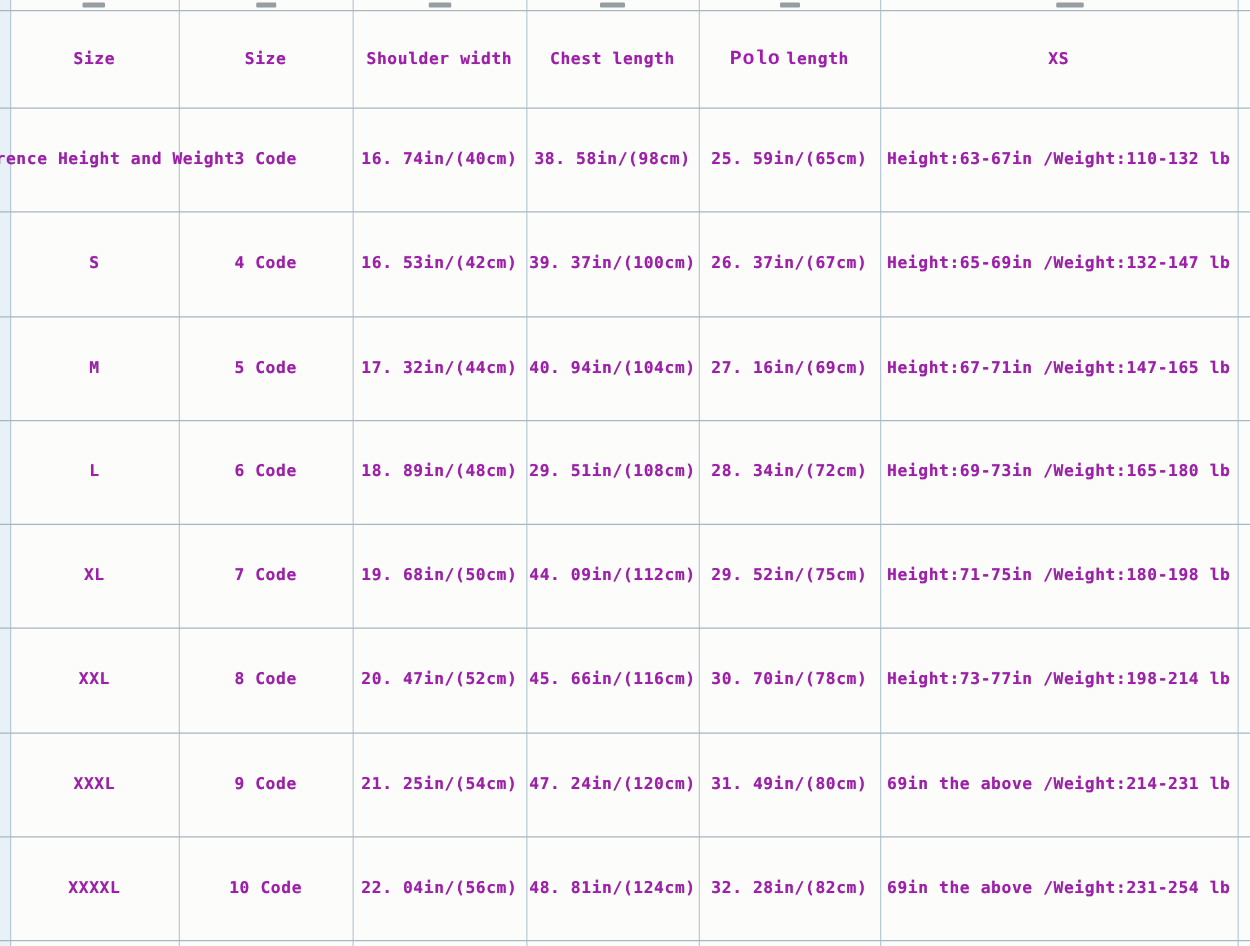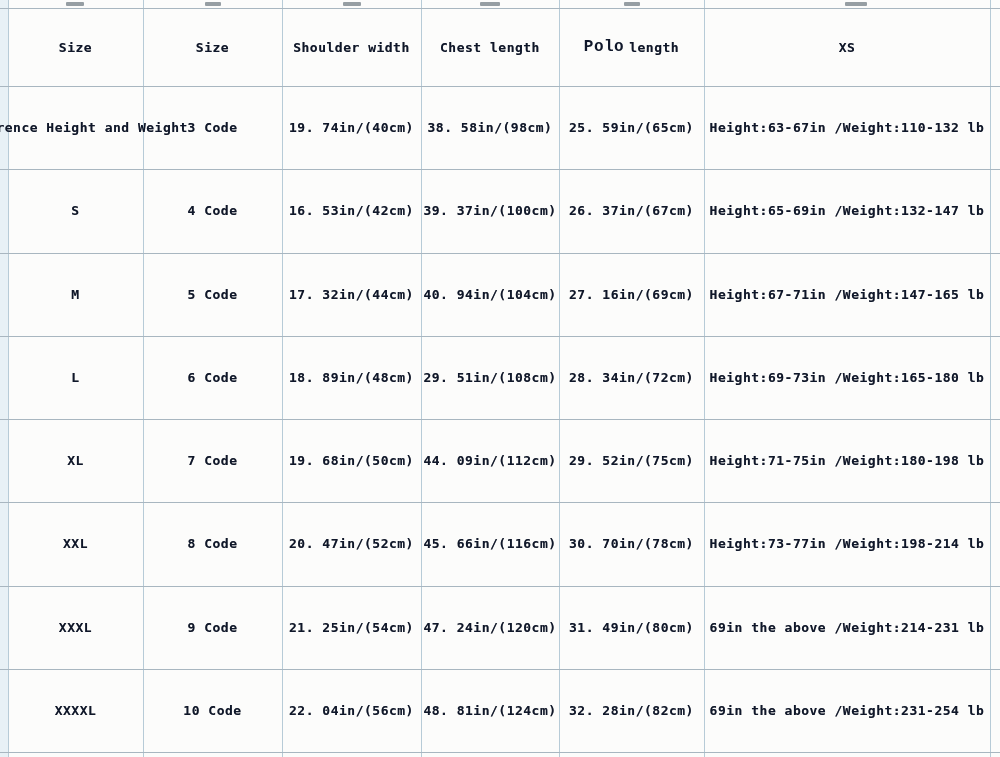--- a/index.html
+++ b/index.html
@@ -7,21 +7,21 @@
     padding: 0;
     background: #ffffff;
   }
   .sheet {
     position: relative;
     width: 1000px;
     height: 757px;
     background: #fcfcfb;
     overflow: hidden;
     font-family: "DejaVu Sans Mono", "Liberation Mono", monospace;
-    color: #0f172a;
+    color: #a21caf;
   }
   
   .left-sliver {
     position: absolute;
     left: 0; top: 0;
     width: 8px; height: 757px;
     background: #e8f1f6;
   }
   
   .vline {
@@ -124,21 +124,21 @@
     <div class="cell header">Shoulder width</div>
     <div class="cell header">Chest length</div>
     <div class="cell header">
       <span class="polo-word">Polo</span>
       <span>length</span>
     </div>
     <div class="cell">XS</div>
 
     <div class="cell header">Reference Height and Weight</div>
     <div class="cell">3 Code</div>
-    <div class="cell">19. 74in/(40cm)</div>
+    <div class="cell">16. 74in/(40cm)</div>
     <div class="cell">38. 58in/(98cm)</div>
     <div class="cell">25. 59in/(65cm)</div>
     <div class="cell">Height:63-67in /Weight:110-132 lb</div>
 
     <div class="cell">S</div>
     <div class="cell">4 Code</div>
     <div class="cell">16. 53in/(42cm)</div>
     <div class="cell">39. 37in/(100cm)</div>
     <div class="cell">26. 37in/(67cm)</div>
     <div class="cell">Height:65-69in /Weight:132-147 lb</div>

